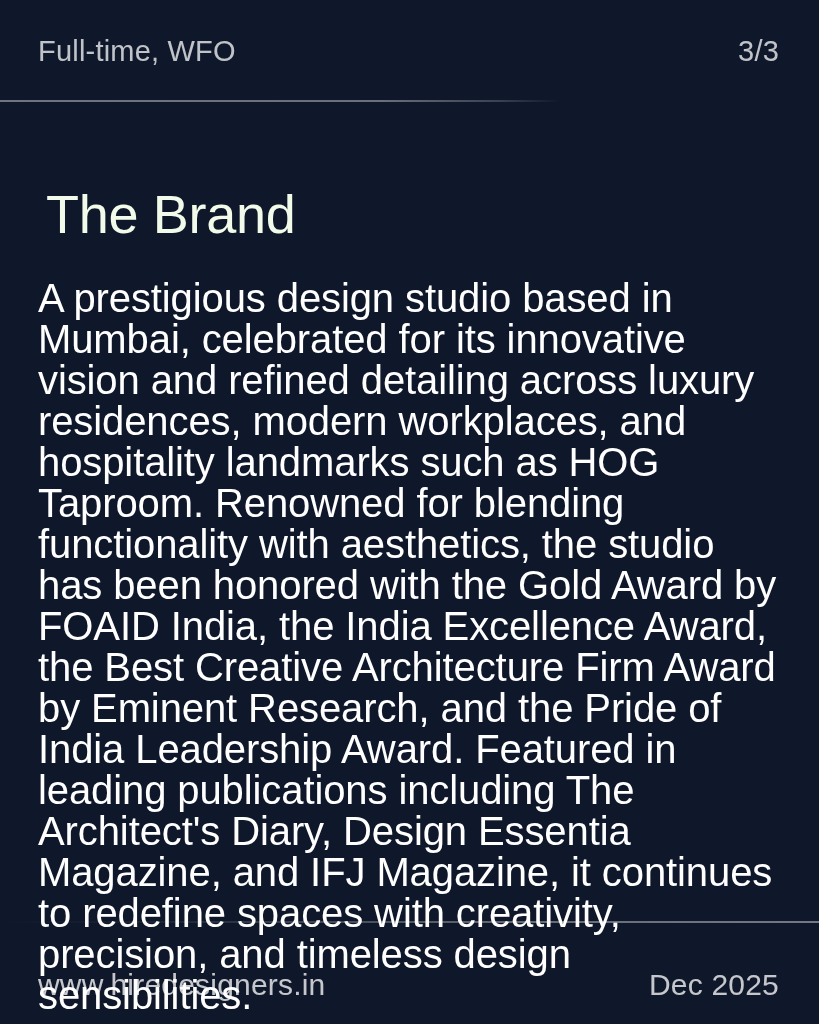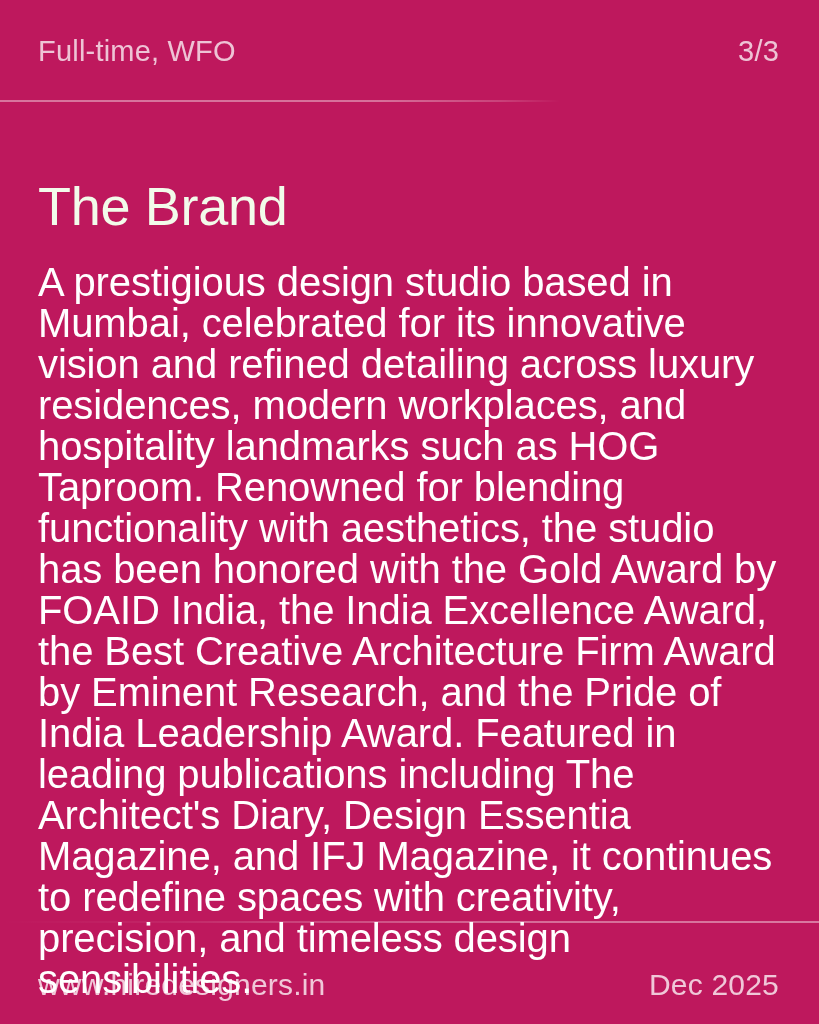--- a/index.html
+++ b/index.html
@@ -10,21 +10,21 @@
     width: 819px;
     height: 1024px;
     overflow: hidden;
     font-family: "Liberation Sans", sans-serif;
   }
 
   #slide {
     position: relative;
     width: 819px;
     height: 1024px;
-    background: #be185d;
+    background: #0f172a;
     box-sizing: border-box;
     overflow: hidden;
   }
 
   
   #header {
     position: absolute;
     left: 0;
     top: 0;
     width: 819px;
@@ -60,21 +60,21 @@
 
   
   #main {
     position: absolute;
     left: 38px;
     top: 101px;
     width: 748px;
   }
 
   #page-title {
-    margin: 0;
+    margin: 8px;
     padding-top: 76px;
     font-size: 54px;
     line-height: 58px;
     font-weight: 400;
     letter-spacing: -0.3px;
     color: #F2FBEA;
     white-space: nowrap;
   }
 
   #body-copy {

